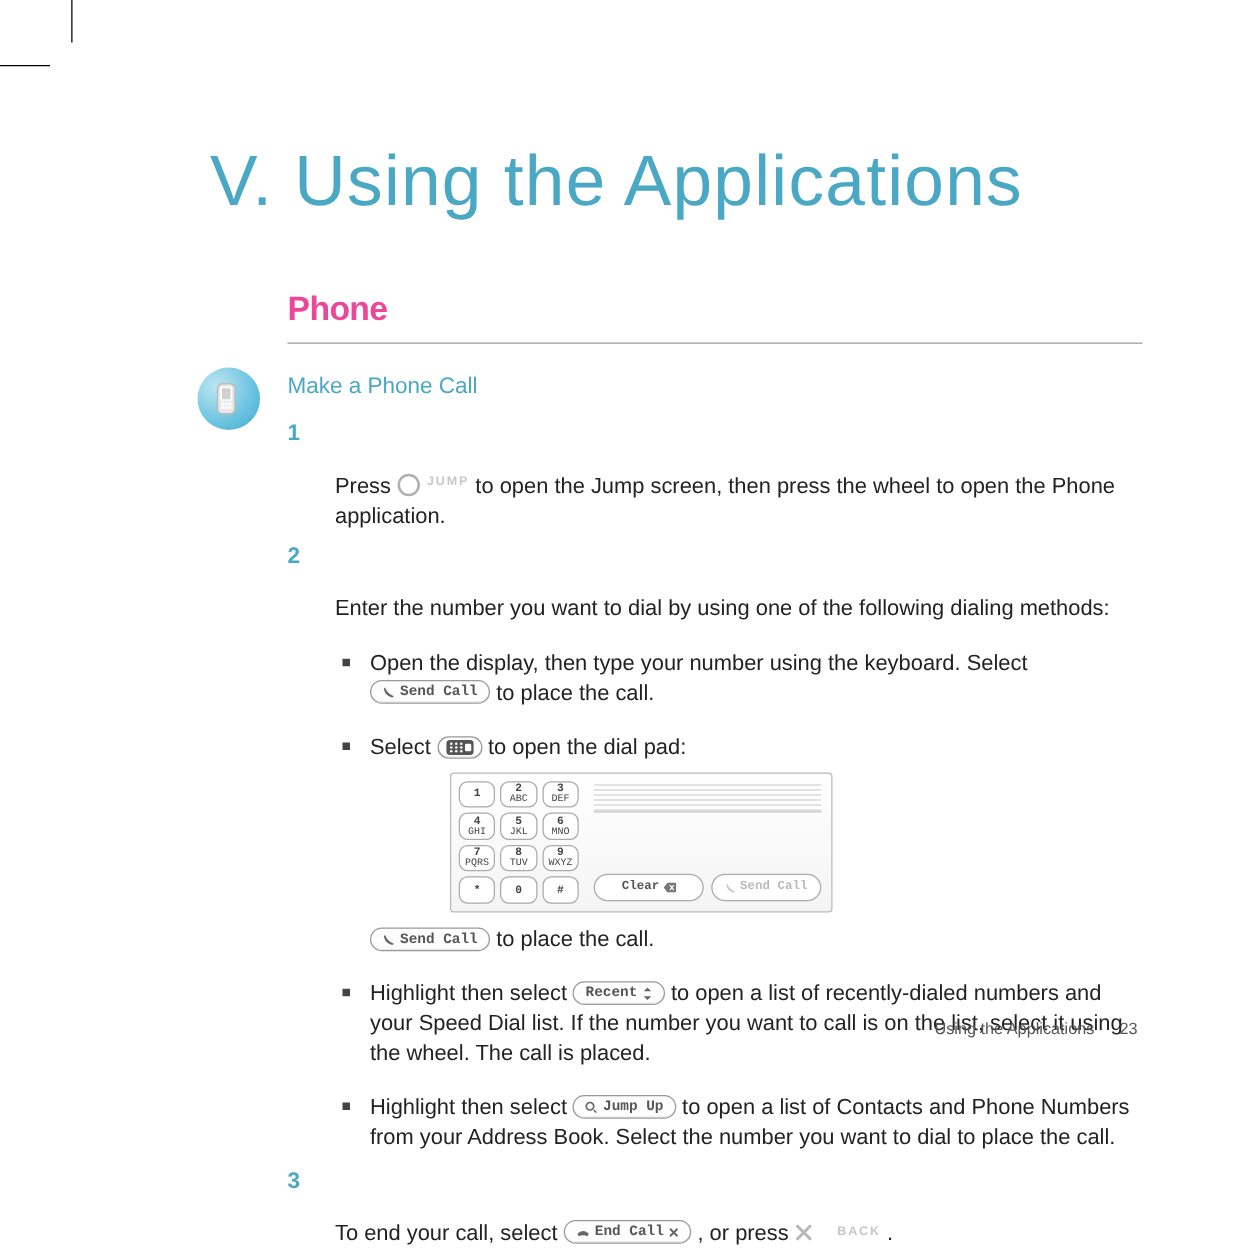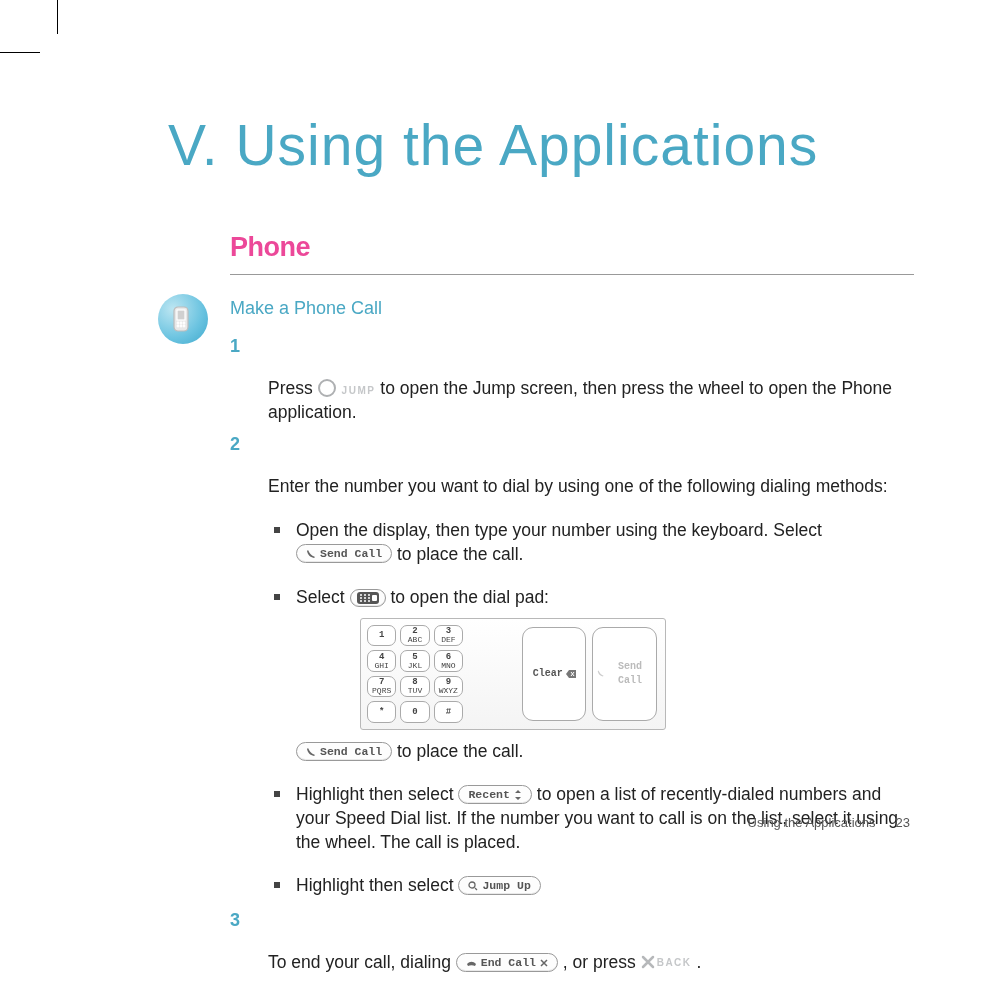--- a/index.html
+++ b/index.html
@@ -129,42 +129,42 @@
     border-radius: 10px;
     padding: 2px 9px 1px 9px;
     line-height: 14px;
     vertical-align: middle;
     box-shadow: inset 0 -1px 0 rgba(0,0,0,0.08);
     position: relative;
     top: -1px;
   }
   .jump-icon-wrap {
     display: inline-flex;
-    align-items: flex-end;
+    align-items: flex-start;
     gap: 6px;
     vertical-align: middle;
     position: relative;
     top: -1px;
   }
   .jump-circle {
     width: 14px; height: 14px;
     border: 2px solid #aeb0b2;
     border-radius: 50%;
     display:inline-block;
   }
   .smallcap {
     font-size: 10px;
     font-weight: 700;
     letter-spacing: 1.5px;
     color: #c5c7c9;
   }
   .back-x {
     display: inline-flex;
     align-items: center;
-    gap: 2px;
+    gap: 20px;
     vertical-align: middle;
     position: relative;
     top: -1px;
     justify-content: center;
   }
   .back-x svg { width:14px; height:14px; }
   .dialpad-img {
     margin: 8px 0 8px 64px;
     width: 306px;
     height: 112px;
@@ -193,20 +193,21 @@
     color: #444;
     display:flex;
     flex-direction: column;
     justify-content: center;
     font-family: "Courier New", monospace;
   }
   .key .n { font-size: 9px; font-weight: 700; }
   .dp-right {
     flex: 1;
     display: flex;
+    flex-direction: column;
     justify-content: flex-end;
     padding: 2px 2px 2px 6px;
   }
   .dp-display {
     height: 22px;
     background: repeating-linear-gradient(0deg,#e2e2e2 0 2px,#fff 2px 4px);
     border-bottom: 1px solid #c0c0c0;
   }
   .dp-btns { display:flex; gap:6px; }
   .dp-btn {
@@ -416,27 +417,28 @@
 
       <li>
         <span>Highlight then select </span>
         <span class="pill">
           <svg width="10" height="10" viewBox="0 0 10 10">
               <circle cx="4" cy="4" r="3" fill="none" stroke="#666" stroke-width="1.3"></circle>
               <path d="M7 7l2 2" stroke="#666" stroke-width="1.3"></path>
             </svg>
           <span>Jump Up</span>
         </span>
+        <span> to open a list of Contacts and Phone Numbers from your Address Book. Select the number you want to dial to place the call.</span>
       </li>
     </ul>
 
     <div class="numstep">
       <div class="num">3</div>
       <div class="txt">
-        <span>To end your call, dialing </span>
+        <span>To end your call, select </span>
         <span class="pill">
           <svg width="11" height="10" viewBox="0 0 11 10">
               <path d="M1 6c3-3 6-3 9 0l-1 2c-2-1-5-1-7 0z" fill="#666"></path>
             </svg>
           <span>End Call</span>
           <svg width="8" height="8" viewBox="0 0 8 8">
               <path d="M1 1l6 6M7 1L1 7" stroke="#666" stroke-width="1.5"></path>
             </svg>
         </span>
         <span>, or press </span>

